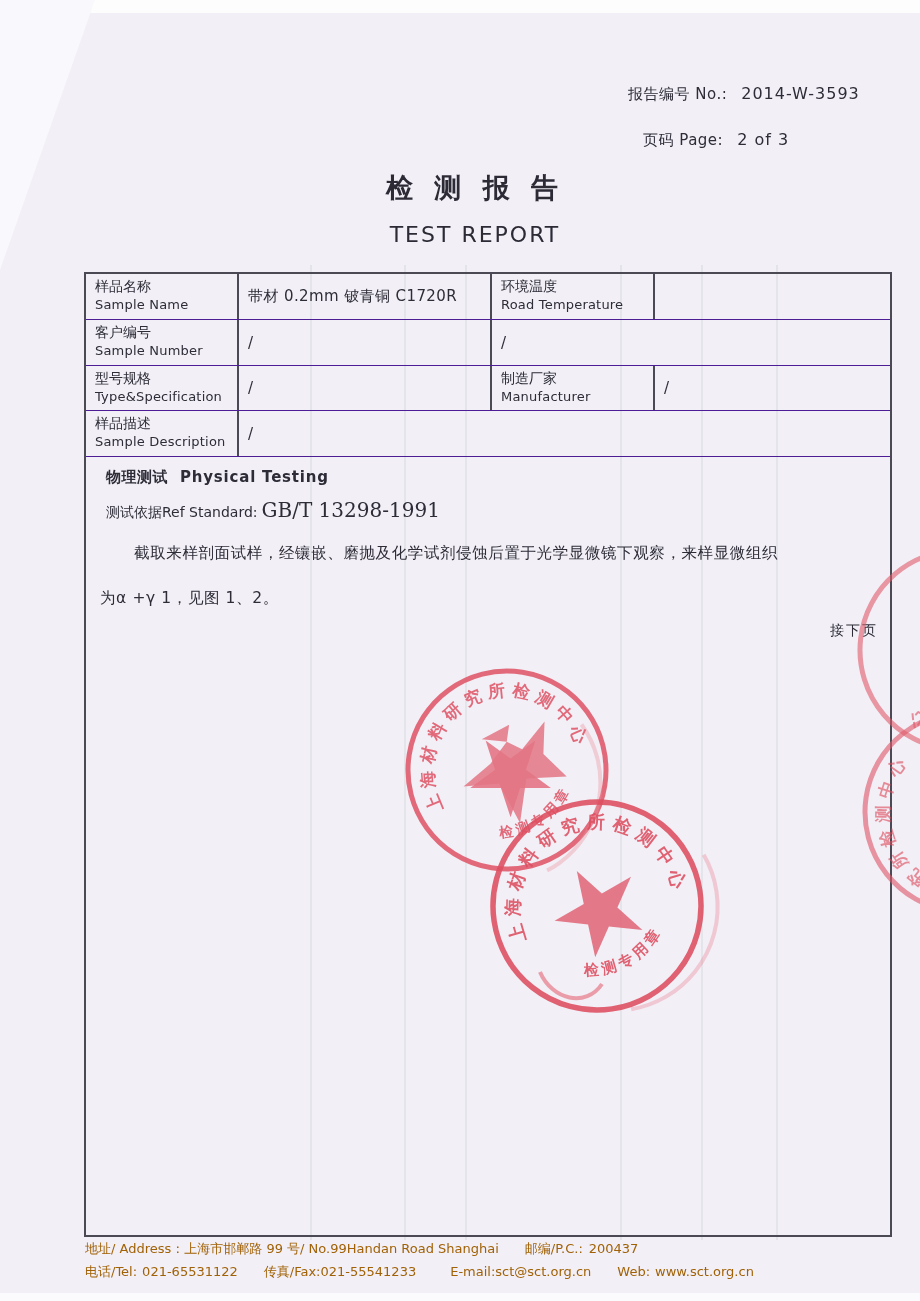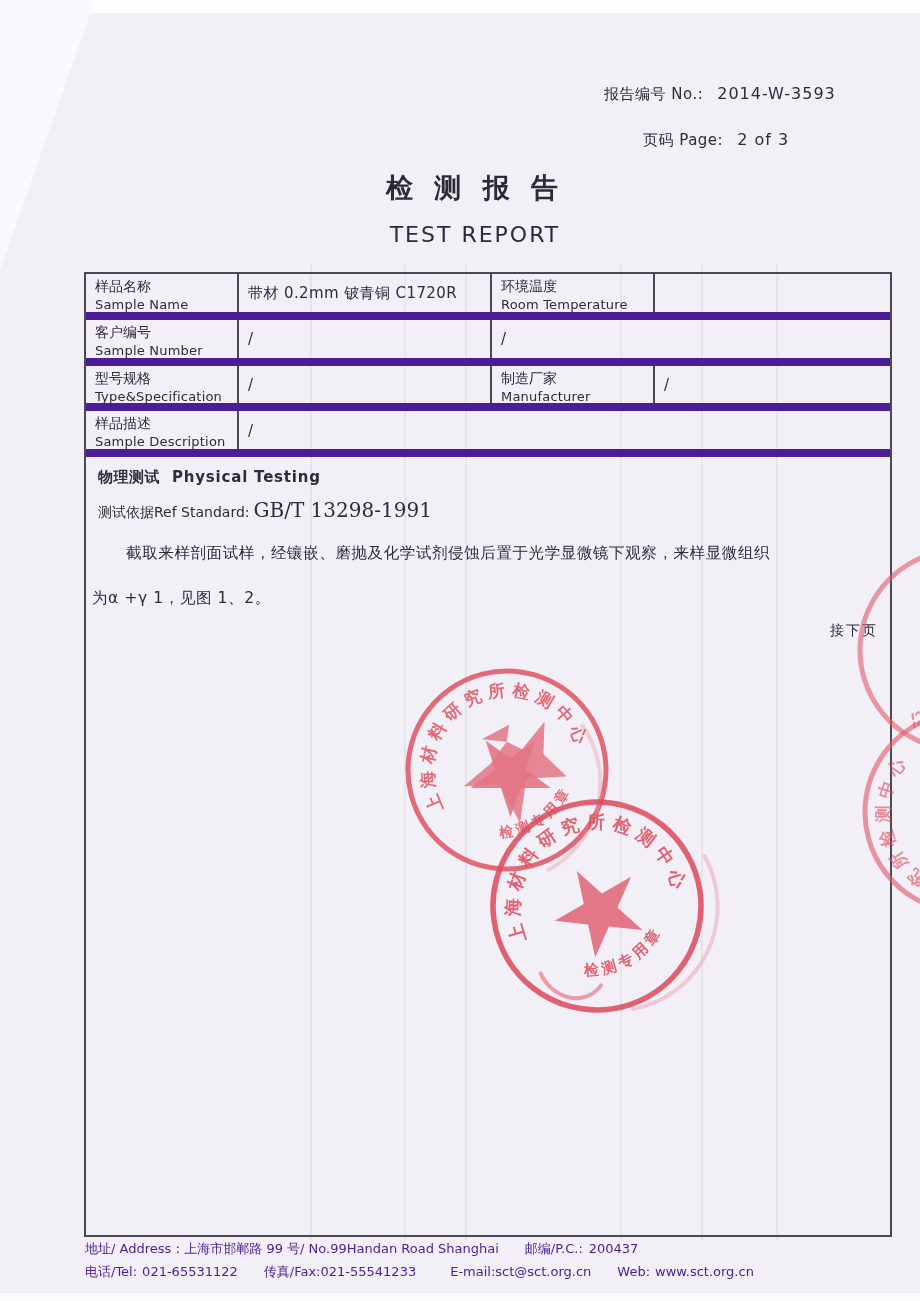--- a/index.html
+++ b/index.html
@@ -11,55 +11,55 @@
   }
   .scan-strip-top{position:absolute;left:0;top:0;width:920px;height:13px;background:#fdfdfe;}
   .scan-strip-bottom{position:absolute;left:0;bottom:0;width:920px;height:8px;background:#fbfbfd;}
   .corner-wedge{position:absolute;left:0;top:0;width:95px;height:270px;
     background:#f9f8fc;clip-path:polygon(0 0,100% 0,0 100%);}
   .streak{position:absolute;top:265px;height:975px;width:2px;background:rgba(150,175,165,0.16);}
 
   .hdr-line{position:absolute;font-size:15px;letter-spacing:.5px;white-space:nowrap;}
   .hdr-line .lbl{margin-right:14px;}
   .hdr-line .val{font-size:16px;letter-spacing:1px;}
-  #hdr1{left:604px;top:84px;}
+  #hdr1{left:628px;top:84px;}
   #hdr2{left:643px;top:130px;}
 
   .title-cn{position:absolute;left:15px;top:170px;width:920px;text-align:center;
     font-size:27px;font-weight:bold;letter-spacing:6px;color:#2b2a35;}
   .title-en{position:absolute;left:15px;top:222px;width:920px;text-align:center;
     font-size:22px;letter-spacing:2px;color:#2b2a35;}
 
   .doc-box{position:absolute;left:84px;top:272px;width:808px;height:965px;
     box-sizing:border-box;border:2px solid #4b4954;background:rgba(255,255,255,0.06);}
   .itable{width:100%;}
   .itable-row{display:grid;grid-template-columns:153px 253px 163px 1fr;
-    height:45.75px;box-sizing:border-box;border-bottom:8px solid #4c1d95;}
+    height:45.75px;box-sizing:border-box;border-bottom:1px solid #4c1d95;}
   .itable-row.span-row{grid-template-columns:153px 1fr;}
   .cell{box-sizing:border-box;padding:3px 4px 2px 9px;overflow:hidden;}
   .cell.b-r{border-right:2px solid #4b4954;}
   .lbl-cn{font-size:14px;line-height:19px;display:block;}
   .lbl-en{font-size:13px;line-height:18px;display:block;letter-spacing:.2px;}
   .val-cell{display:flex;align-items:center;font-size:15px;letter-spacing:.4px;}
   .val-serif{font-family:"DejaVu Serif","Liberation Serif",serif;font-size:16px;}
 
-  .section{padding:11px 12px 0 12px;}
+  .section{padding:11px 12px 0 20px;}
   .sec-heading{font-size:15px;font-weight:bold;letter-spacing:.5px;}
   .sec-heading .en{margin-left:12px;letter-spacing:.8px;}
   .ref-line{margin-top:11px;font-size:14px;}
   .ref-line .en{}
   .ref-line .val{font-family:"DejaVu Serif","Liberation Serif",serif;font-size:20px;margin-left:4px;}
   .para{margin-top:9px;font-size:15.5px;line-height:45px;letter-spacing:.6px;margin-left:-6px;margin-right:-4px;}
   .para .l1{text-indent:2.2em;display:block;white-space:nowrap;}
   .para .l2{display:block;}
   .continued{text-align:right;font-size:14px;letter-spacing:2px;margin-top:1px;}
 
   .stamp-layer{position:absolute;left:0;top:0;width:920px;height:1301px;pointer-events:none;}
 
-  .footer{position:absolute;left:85px;width:810px;font-size:13px;color:#4c1d95;white-space:nowrap;}
+  .footer{position:absolute;left:85px;width:810px;font-size:13px;color:#a16207;white-space:nowrap;}
   #footer1{top:1240px;}
   #footer2{top:1263px;}
   .footer .gap{display:inline-block;width:26px;}
   .footer .gap-sm{display:inline-block;width:12px;}
 </style>
 </head>
 <body>
 
 <div class="scan-strip-top"></div>
 <div class="corner-wedge"></div>
@@ -84,21 +84,21 @@
   <div class="itable">
 
     <div class="itable-row">
       <div class="cell b-r">
         <span class="lbl-cn">样品名称</span>
         <span class="lbl-en">Sample Name</span>
       </div>
       <div class="cell b-r val-cell">带材 0.2mm 铍青铜 C1720R</div>
       <div class="cell b-r">
         <span class="lbl-cn">环境温度</span>
-        <span class="lbl-en">Room Temperature</span>
+        <span class="lbl-en">Road Temperature</span>
       </div>
     </div>
 
     <div class="itable-row">
       <div class="cell b-r">
         <span class="lbl-cn">客户编号</span>
         <span class="lbl-en">Sample Number</span>
       </div>
       <div class="cell b-r val-cell">/</div>
       <div class="cell val-cell">/</div>

